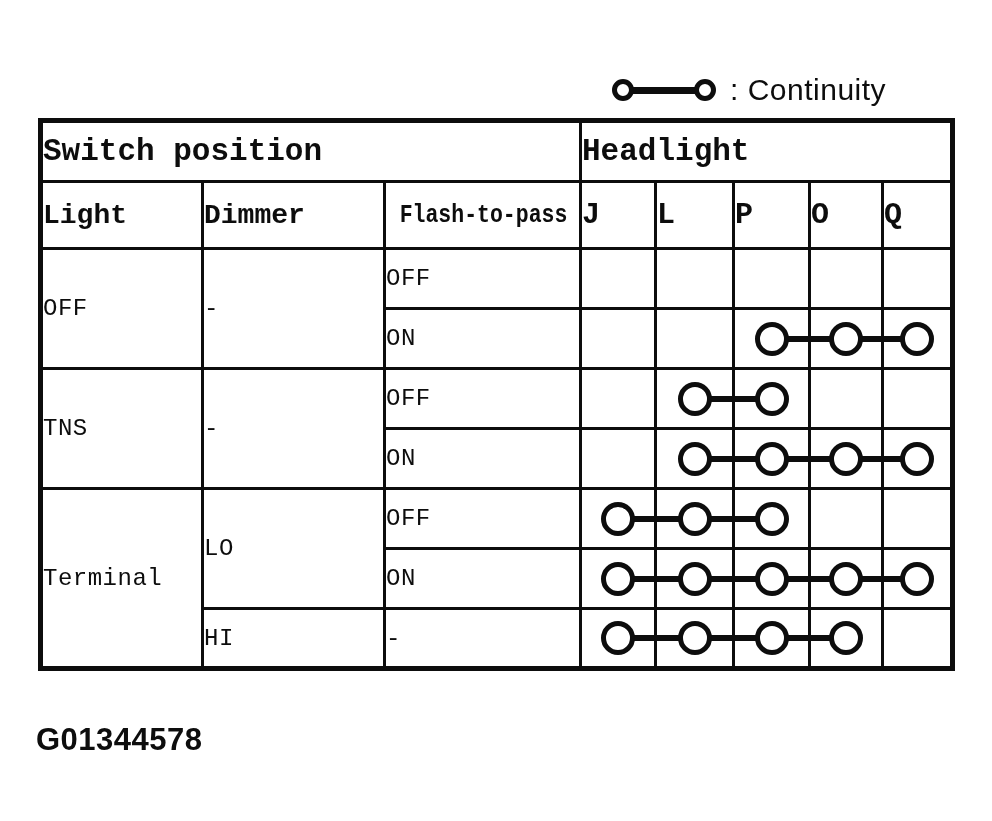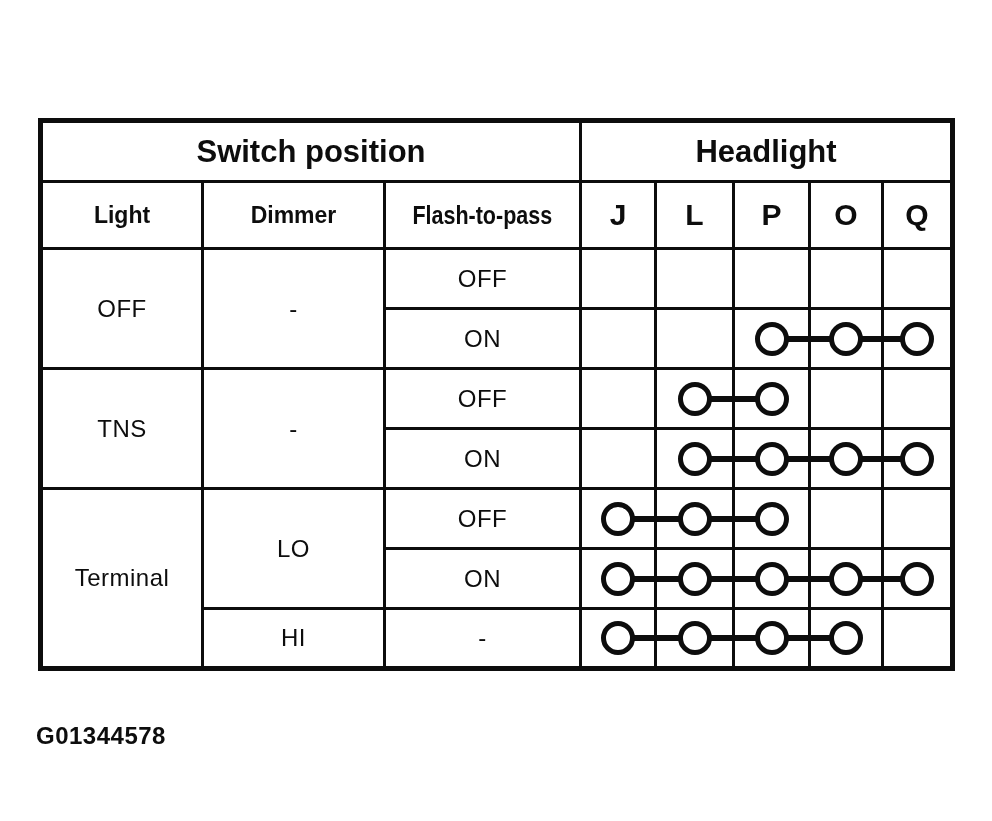--- a/index.html
+++ b/index.html
@@ -51,36 +51,36 @@
     position: absolute;
     left: 38px;
     top: 118px;
     width: 912px;
     border-collapse: collapse;
     table-layout: fixed;
     border: 5px solid #0d0d0d;
   }
   table.continuity td {
     border: 3px solid #0d0d0d;
-    text-align: center;
     vertical-align: middle;
     padding: 0;
     overflow: hidden;
+    font-family: Liberation Mono, monospace;
   }
   .row-group-header td { height: 61px; }
   .row-col-header td   { height: 67px; }
   tbody tr td          { height: 60px; }
 
   .group-header {
     font-weight: bold;
     font-size: 31px;
   }
   .col-header {
     font-weight: bold;
-    font-size: 23px;
+    font-size: 28px;
   }
   .col-header-condensed {
     font-weight: bold;
     font-size: 25px;
     white-space: nowrap;
   }
   .col-header-condensed .squeeze {
     display: inline-block;
     transform: scaleX(0.86);
     transform-origin: center;
@@ -119,30 +119,36 @@
     z-index: 1;
   }
   .cont-link.left  { left: -2px;  width: calc(50% - 12px); }
   .cont-link.right { right: -2px; width: calc(50% - 12px); }
 
   
   .figure-code {
     position: absolute;
     left: 36px;
     top: 722px;
-    font-size: 24px;
+    font-size: 31px;
     font-weight: bold;
     letter-spacing: 0.5px;
   }
 </style>
 </head>
 <body>
 
 <div class="page">
 
+  <div class="legend">
+    <span class="legend-circle"></span>
+    <span class="legend-line"></span>
+    <span class="legend-circle"></span>
+    <span class="legend-label">: Continuity</span>
+  </div>
 
   <table class="continuity">
     <colgroup>
       <col style="width:162px">
       <col style="width:182px">
       <col style="width:196px">
       <col style="width:75px">
       <col style="width:78px">
       <col style="width:76px">
       <col style="width:73px">

